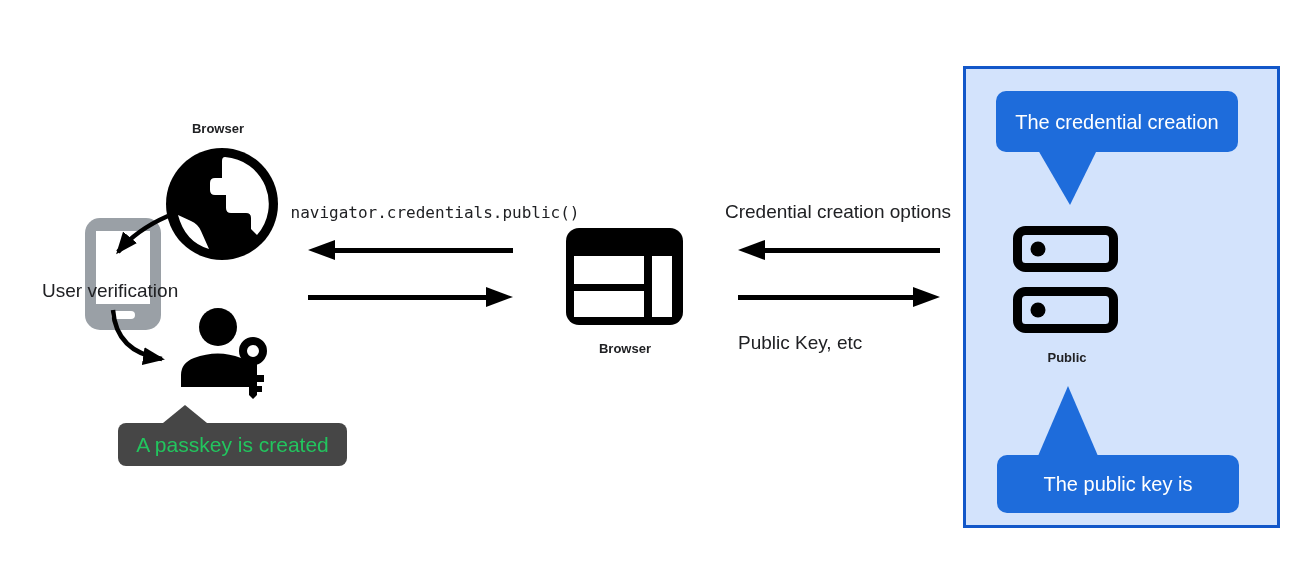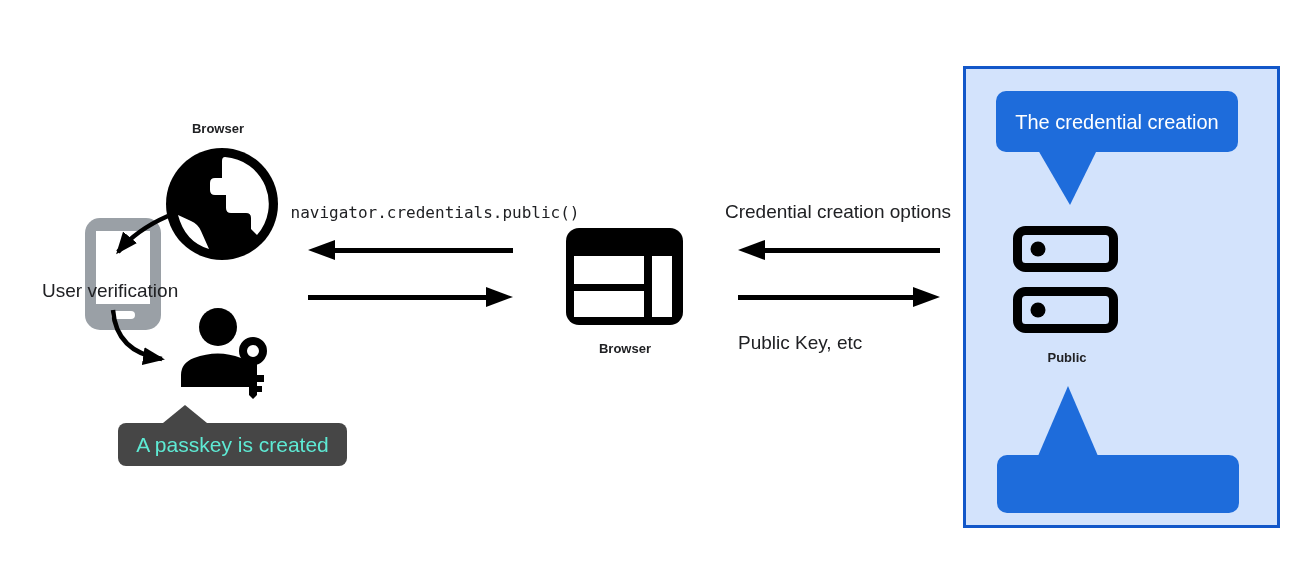--- a/index.html
+++ b/index.html
@@ -12,21 +12,21 @@
   .lbl-arrow{font-size:19px;white-space:nowrap;}
   .lbl-code{font-family:"DejaVu Sans Mono",monospace;font-size:16px;text-align:center;white-space:nowrap;}
   
   .arrow{position:absolute;display:flex;align-items:center;height:20px;}
   .arrow .shaft{flex:1;height:5px;background:#000;}
   .head-l{width:0;height:0;border-top:10px solid transparent;border-bottom:10px solid transparent;border-right:27px solid #000;}
   .head-r{width:0;height:0;border-top:10px solid transparent;border-bottom:10px solid transparent;border-left:27px solid #000;}
   
   .tooltip-box{
     position:absolute;left:118px;top:423px;width:229px;height:43px;
-    background:#464646;border-radius:8px;color:#5eead4;font-size:21px;
+    background:#464646;border-radius:8px;color:#22c55e;font-size:21px;
     display:flex;align-items:center;justify-content:center;white-space:nowrap;
   }
   
   .panel{
     position:absolute;left:963px;top:66px;width:317px;height:462px;
     background:#d3e3fc;border:3px solid #1257c9;box-sizing:border-box;
   }
   .bubble{
     position:absolute;width:242px;background:#1e6cdb;border-radius:10px;
     color:#fff;font-size:20px;line-height:26px;text-align:center;
@@ -127,15 +127,16 @@
     <rect x="4.5" y="65.5" width="96" height="37" rx="8" fill="none" stroke="#000" stroke-width="9"></rect>
     <circle cx="25" cy="23" r="7.5" fill="#000"></circle>
     <circle cx="25" cy="84" r="7.5" fill="#000"></circle>
   </svg>
   <div class="abs lbl-bold" style="left:1007px;top:350px;width:120px;">Public</div>
 
   <svg class="abs" style="left:1038px;top:386px;" width="60" height="70" viewBox="0 0 60 70">
     <polygon points="30,0 60,70 0,70" fill="#1e6cdb"></polygon>
   </svg>
   <div class="bubble bubble-bottom">
+    <div>The public key is</div>
   </div>
 
 </div>
 
 </body></html>

